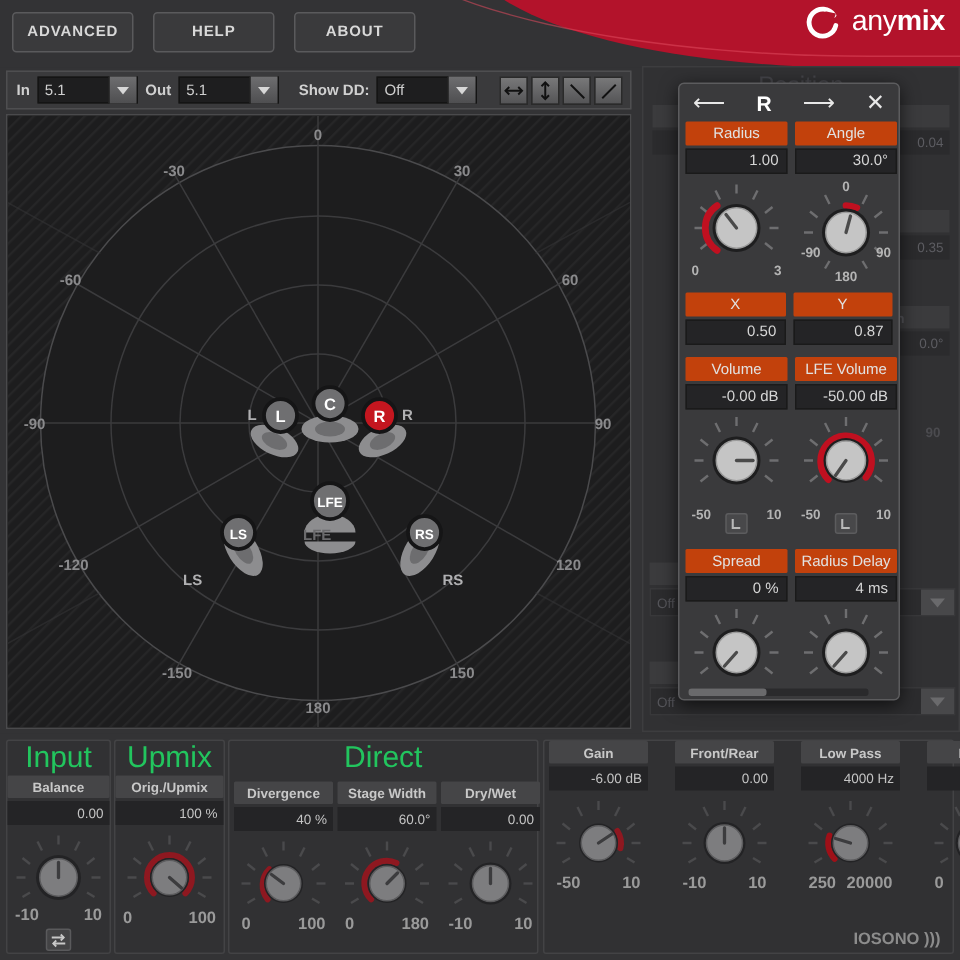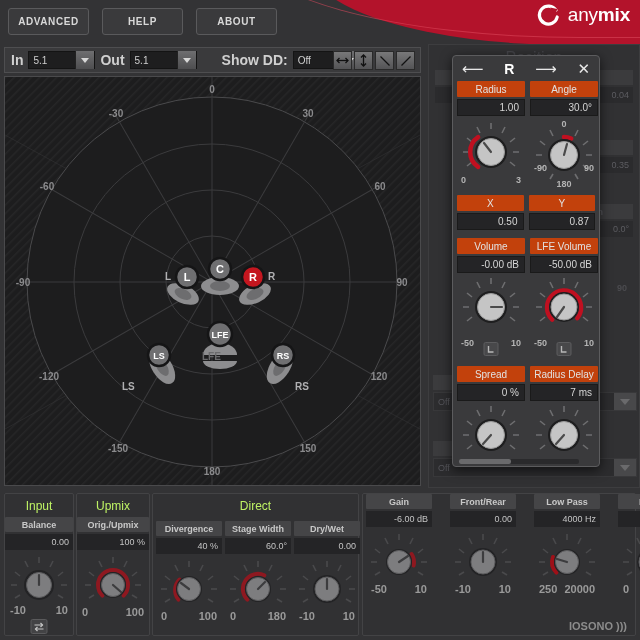--- a/index.html
+++ b/index.html
@@ -60,21 +60,21 @@
 
   
   .settingsbar {
     position: absolute; left: 4px; top: 47px; width: 417px; height: 26px;
     background: #3a3a3c;
     border: 1px solid #4e4e50;
     display: flex; align-items: center;
     padding: 0 6px;
     gap: 5px;
   }
-  .sb-label { color: #d0d0d0; font-size: 14px; font-weight: bold; }
+  .sb-label { color: #d0d0d0; font-size: 10px; font-weight: bold; }
   .combo {
     position: relative; display: flex; align-items: center;
     height: 18px;
     background: #1e1e1f;
     border: 1px solid #141414;
   }
   .combo .cval { color: #cfcfcf; font-size: 10px; padding: 0 4px; width: 46px; }
   .combo .carrow {
     width: 19px; height: 18px;
     background: linear-gradient(#6e6e70,#4e4e50);
@@ -108,21 +108,21 @@
   
   .bottom { position: absolute; left: 0; top: 489px; width: 640px; height: 151px; background: #333335; }
   .group {
     position: absolute; top: 4px; height: 143px;
     background: #313133;
     border: 1px solid #434345;
     border-radius: 2px;
   }
   .group-title {
     height: 23px; display: flex; align-items: center; justify-content: center;
-    color: #bef264; font-size: 12px;
+    color: #22c55e; font-size: 20px;
   }
   .params { display: flex; height: 118px; }
   .param { display: flex; flex-direction: column; align-items: center; }
   .p-name {
     height: 15px; width: 100%;
     background: #454547;
     color: #c8c8c8; font-size: 9px; font-weight: bold;
     display: flex; align-items: center; justify-content: center;
     border-radius: 1px;
   }
@@ -278,21 +278,21 @@
           <i></i>
         </span>
     </div>
     <span class="sb-label">Out</span>
     <div class="combo">
       <span class="cval">5.1</span>
       <span class="carrow">
           <i></i>
         </span>
     </div>
-    <span class="sb-label" style="margin-left:20px">Show DD:</span>
+    <span class="sb-label" style="margin-left:8px">Show DD:</span>
     <div class="combo">
       <span class="cval">Off</span>
       <span class="carrow">
           <i></i>
         </span>
     </div>
     <div class="iconbtns">
       <div class="ibtn">
         <svg width="15" height="13" viewBox="0 0 15 13">
             <g stroke="#111" stroke-width="1.3" fill="none">
@@ -686,21 +686,21 @@
             </svg>
             <div class="d-klbl" style="bottom:2px">
               <span>0</span>
               <span>100</span>
             </div>
 
           </div>
         </div>
         <div class="dlg-cell">
           <div class="d-name">Radius Delay</div>
-          <div class="d-val">7 ms</div>
+          <div class="d-val">4 ms</div>
           <div class="d-knobwrap">
             <svg width="68" height="62" viewBox="0 0 68 62" style="margin:0 auto;">
               <g stroke="#6e6e70" stroke-width="1.6">
                 <line x1="34" y1="4" x2="34" y2="10"></line>
                 <line x1="48" y1="8" x2="45" y2="14"></line>
                 <line x1="58" y1="19" x2="53" y2="23"></line>
                 <line x1="62" y1="33" x2="56" y2="33"></line>
                 <line x1="58" y1="47" x2="53" y2="43"></line>
                 <line x1="20" y1="8" x2="23" y2="14"></line>
                 <line x1="10" y1="19" x2="15" y2="23"></line>

